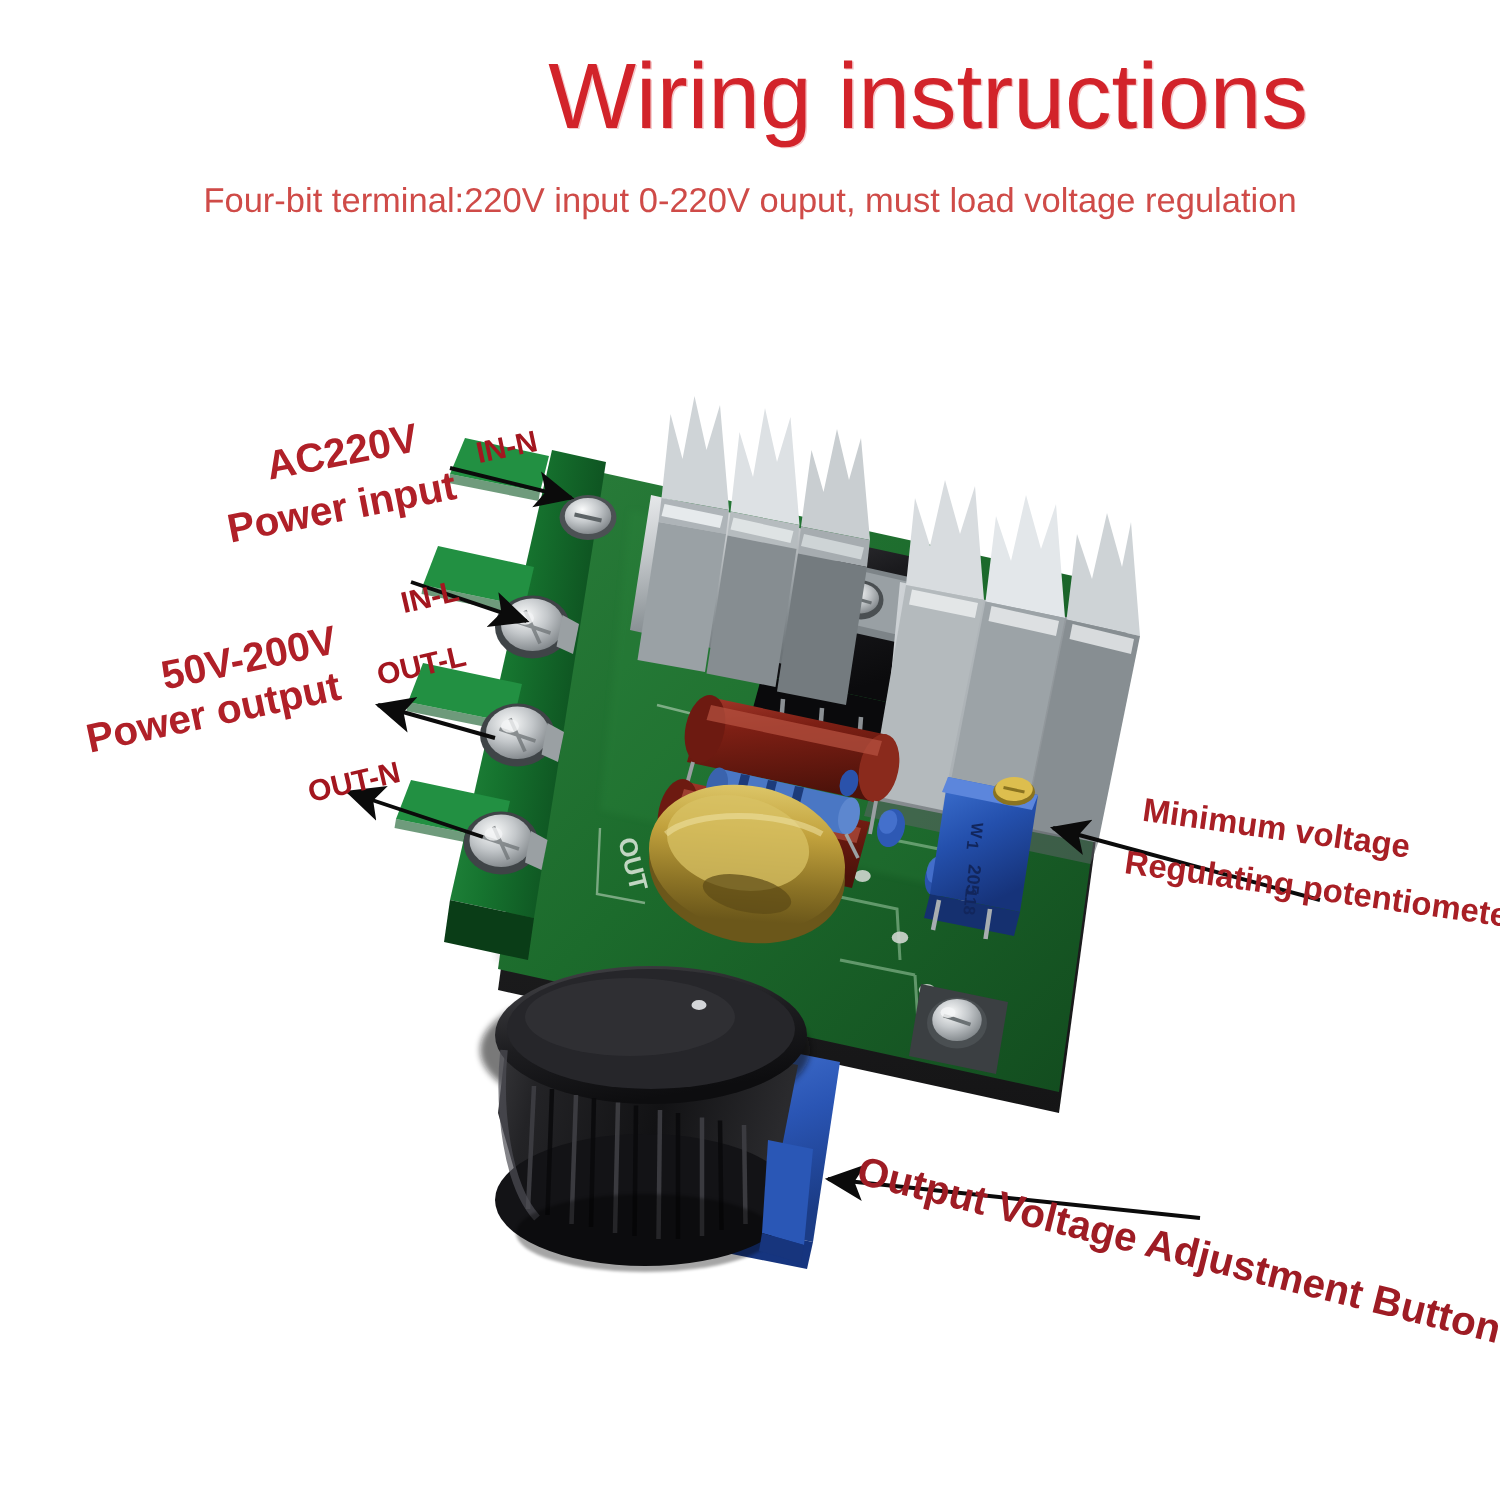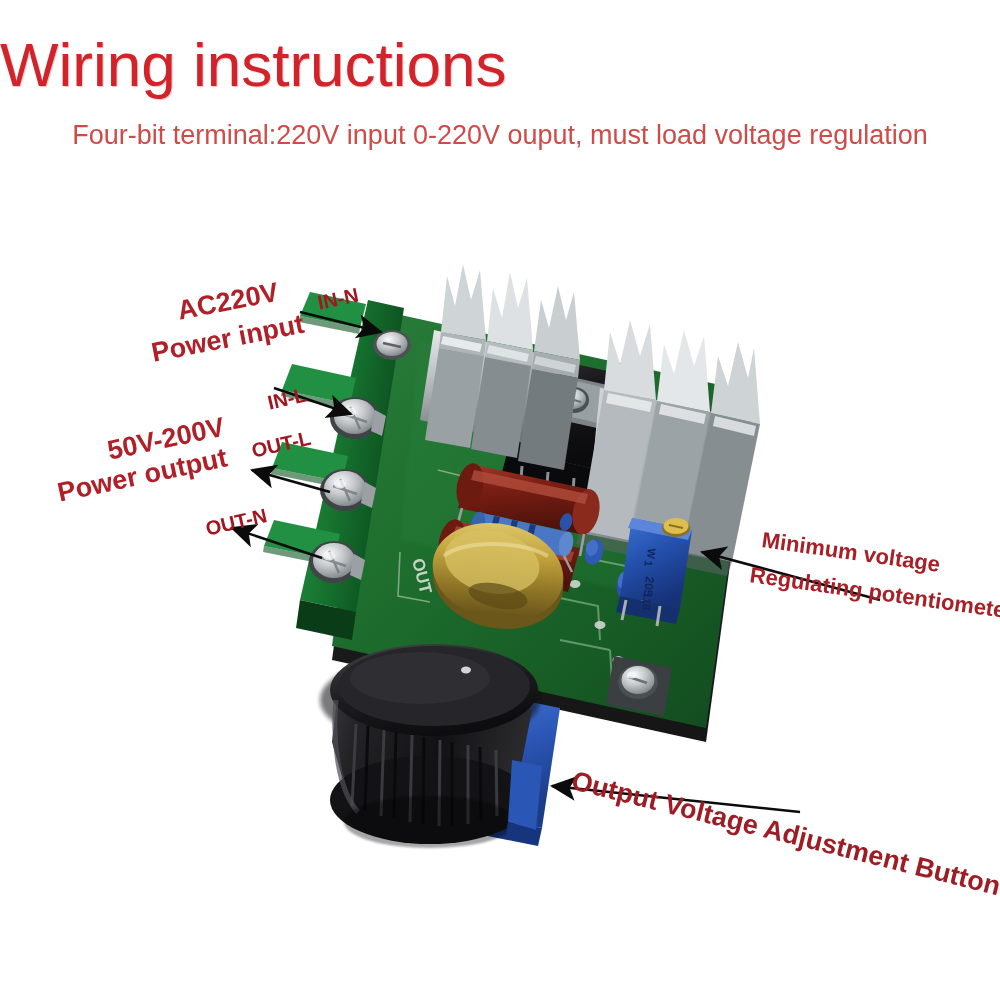--- a/index.html
+++ b/index.html
@@ -7,29 +7,29 @@
     width:1000px;height:1000px;
     background:#ffffff;
     font-family:"Liberation Sans", sans-serif;
     overflow:hidden;
     position:relative;
   }
   #stage{position:absolute;inset:0;width:1000px;height:1000px;overflow:hidden;background:#fff;}
 
   
   .title{
-    position:absolute;left:0;top:34px;width:872px;text-align:left;
+    position:absolute;left:0;top:34px;width:872px;text-align:right;
     font-size:62px;line-height:1;font-weight:400;
     color:#d2232a;letter-spacing:0px;
     text-shadow:1px 1px 0 rgba(210,35,42,.25);
     white-space:nowrap;
   }
   .subtitle{
     position:absolute;left:0;top:122px;width:1000px;text-align:center;
-    font-size:27px;line-height:1;font-weight:400;
+    font-size:23px;line-height:1;font-weight:400;
     color:#cf4b48;white-space:nowrap;
   }
 
   
   .lbl{
     position:absolute;color:#a81f25;white-space:nowrap;
     font-weight:700;transform-origin:0 50%;
   }
   .lbl.big{font-size:27px;color:#b02028;}
   .lbl.mid{font-size:22px;color:#a81f25;}

